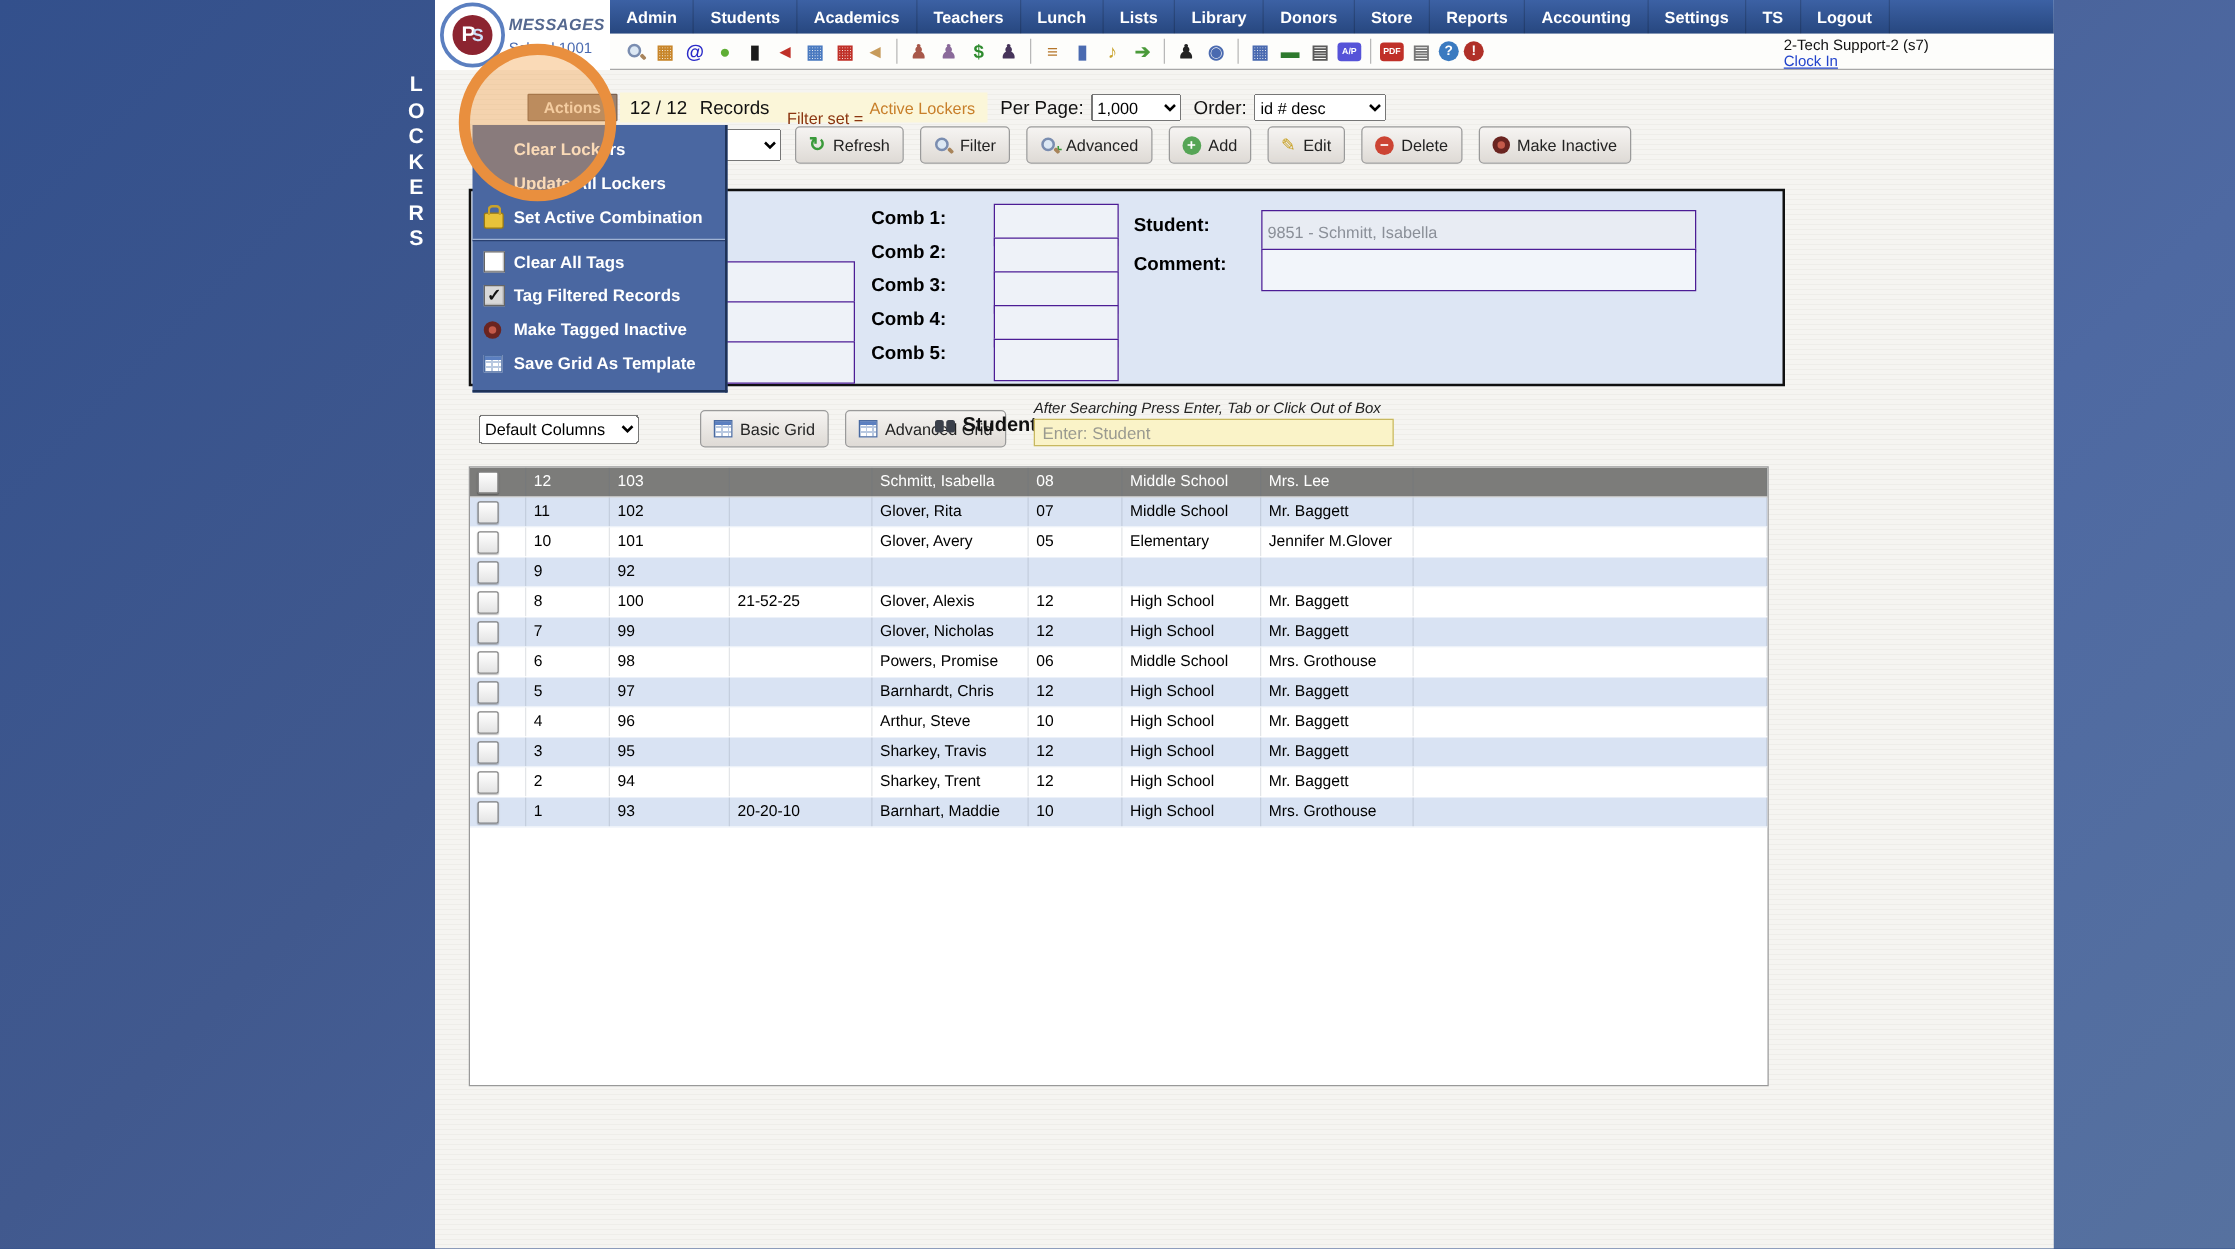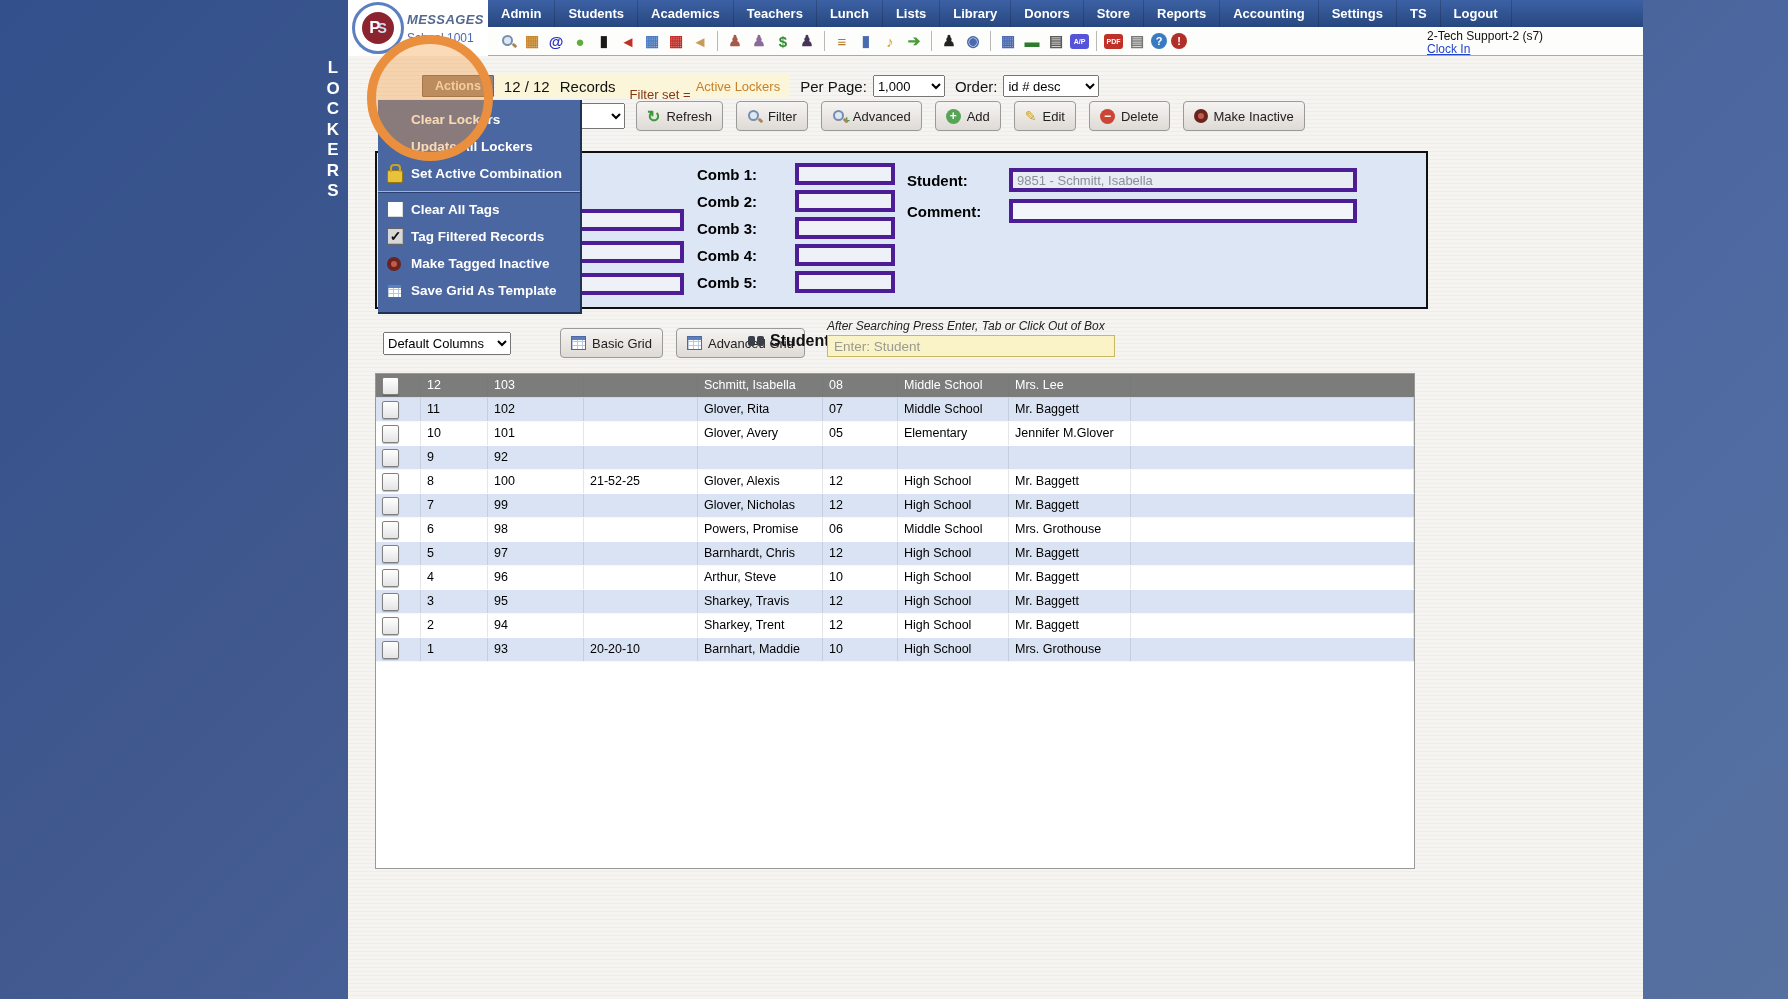--- a/index.html
+++ b/index.html
@@ -44,21 +44,21 @@
   .actions-btn{background:#9b8170;color:#f5e8d8;font-weight:bold;font-size:12.5px;
                border:1px solid #7a6050;padding:3px 12px;border-radius:1px;cursor:pointer;}
   .yellow-strip{background:#fbf6d9;display:flex;align-items:center;height:24px;padding:0 10px 0 8px;margin-left:2px;}
   .rec-count{font-size:15px;color:#111;margin-right:10px;}
   .rec-label{font-size:15px;color:#111;margin-right:14px;}
   .filter-label{font-size:13px;color:#8b3510;margin-right:5px;margin-top:17px;}
   .filter-value{font-size:13px;color:#c87f2a;}
   .pp-label,.ord-label{font-size:15px;color:#111;margin:0 6px 0 10px;}
   select{font-family:"Liberation Sans",sans-serif;font-size:13px;}
   .pp-select{width:72px;height:22px;}
-  .ord-select{width:96px;height:22px;}
+  .ord-select{width:106px;height:22px;}
   
   .grid-select-hidden{position:absolute;left:120px;top:47px;width:157px;height:26px;}
   .buttons-row{position:absolute;left:288px;top:45px;display:flex;gap:13px;}
   .btn{display:flex;align-items:center;gap:6px;height:30px;padding:0 10px;border:1px solid #9a9a9a;
        border-radius:4px;background:linear-gradient(#f6f4f2,#dedad5);font-size:13px;color:#222;cursor:pointer;white-space:nowrap;}
   
   .ic-circle{width:15px;height:15px;border-radius:50%;color:#fff;font-weight:bold;font-size:12px;
              line-height:15px;text-align:center;display:inline-block;}
   .ic-mag{position:relative;width:15px;height:15px;display:inline-block;}
   .ic-mag::before{content:'';position:absolute;left:1px;top:1px;width:7px;height:7px;border:2px solid #7a8db0;
@@ -82,22 +82,22 @@
                    border:2px solid #c9a22a;border-bottom:none;border-radius:4px 4px 0 0;}
   .ic-checkbox{width:15px;height:15px;background:#fff;border:1px solid #666;display:inline-block;
                font-size:14px;font-weight:bold;color:#111;line-height:14px;text-align:center;
                box-shadow:-1px -1px 0 rgba(0,0,0,.15) inset;}
   .ic-checkbox.dim{background:#d8d8d8;}
   .ic-dotcircle{width:14px;height:14px;border-radius:50%;background:#6a2420;position:relative;display:inline-block;}
   .ic-dotcircle::after{content:'';position:absolute;left:4px;top:4px;width:6px;height:6px;border-radius:50%;background:#c45a4a;}
   
   .form-panel{position:absolute;left:27px;top:95px;width:1053px;height:158px;background:#dde6f4;
               border:2px solid #101010;box-sizing:border-box;}
-  .fld{position:absolute;height:22px;background:#eef2f8;border:4px solid #4c1d95;box-sizing:border-box;
-       font-size:13px;padding:0 4px;font-family:"Liberation Sans",sans-serif;}
+  .fld{position:absolute;height:22px;background:#eef2f8;border:1px solid #4c1d95;box-sizing:border-box;
+       font-size:13px;padding:16px 4px;font-family:"Liberation Sans",sans-serif;}
   .flabel{position:absolute;font-weight:bold;font-size:15px;color:#000;white-space:nowrap;}
   .flabel.r{text-align:right;width:80px;}
   .student-fld{background:#e8ecf3;color:#8a8f98;}
   
   .cols-select{position:absolute;left:35px;top:276px;width:128px;height:23px;}
   .grid-btns{position:absolute;left:188px;top:272px;display:flex;gap:13px;margin-left:24px;}
   .student-search-label{position:absolute;left:400px;top:276px;font-weight:bold;font-size:16px;color:#111;
                         display:flex;align-items:center;gap:5px;}
   .search-hint{position:absolute;left:479px;top:263px;font-style:italic;font-size:12px;color:#222;white-space:nowrap;}
   .student-search{position:absolute;left:479px;top:279px;width:288px;height:22px;background:#faf3c8;

